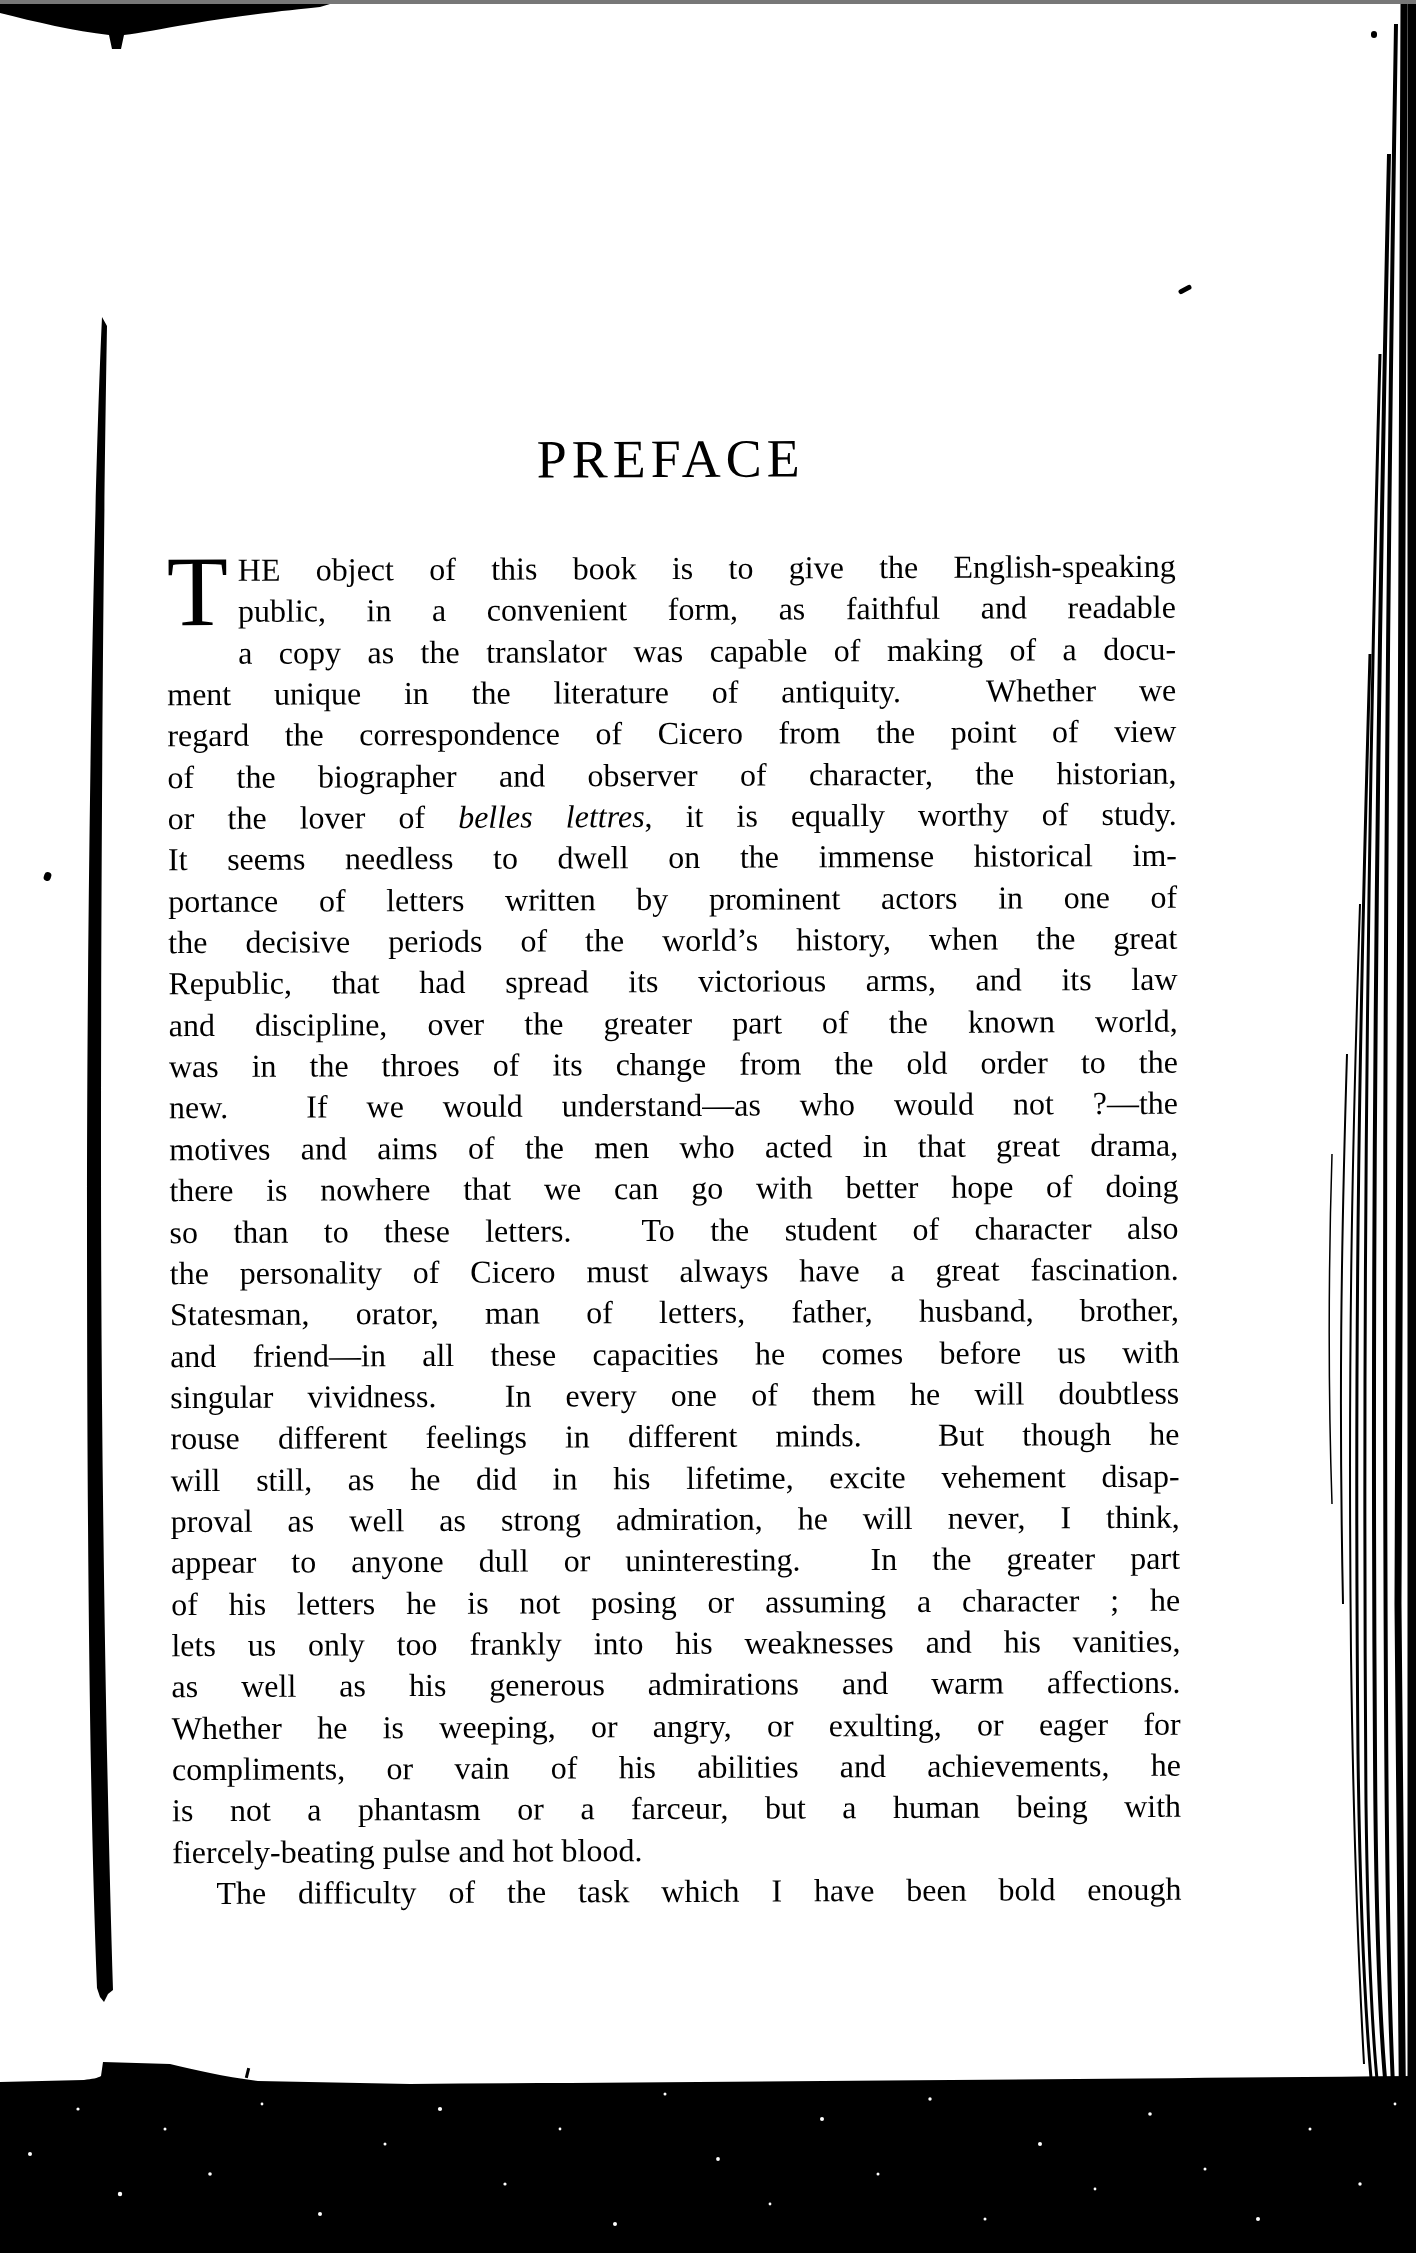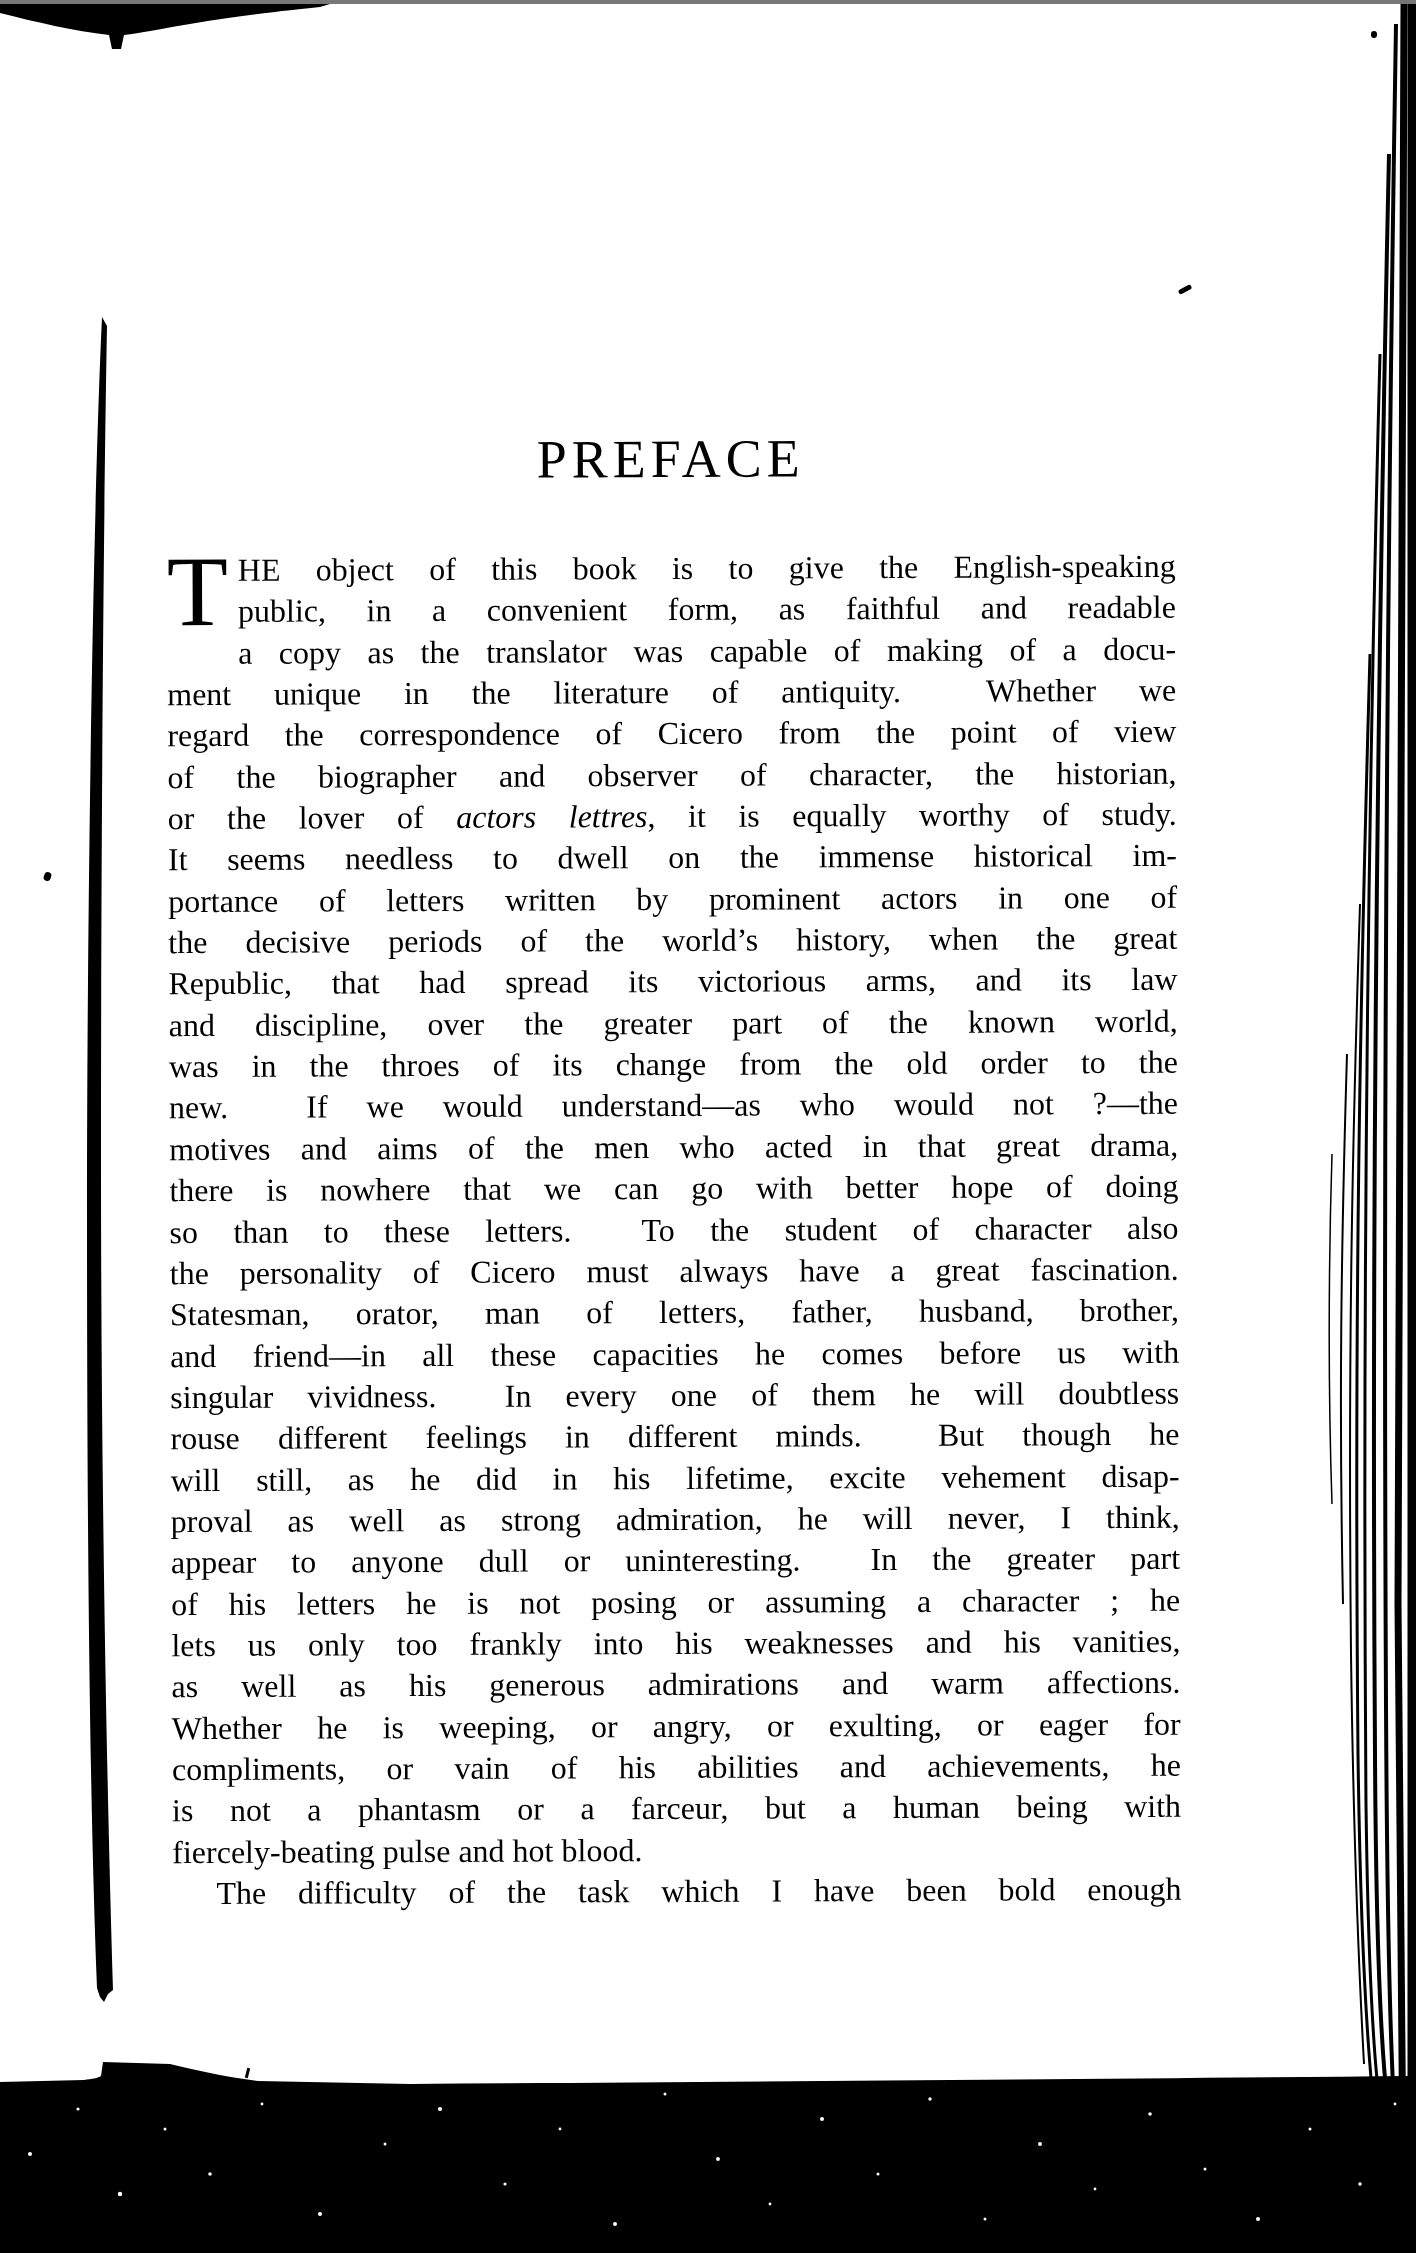--- a/index.html
+++ b/index.html
@@ -123,21 +123,21 @@
     <h1 class="title">PREFACE</h1>
     <div class="body-text" id="body-lines">
       <span class="dropcap">T</span>
 
     <div class="body-line"><span>HE object of this book is to give the English-speaking</span></div>
         <div class="body-line"><span>public, in a convenient form, as faithful and readable</span></div>
         <div class="body-line"><span>a copy as the translator was capable of making of a docu-</span></div>
         <div class="body-line"><span>ment unique in the literature of antiquity.&nbsp; Whether we</span></div>
         <div class="body-line"><span>regard the correspondence of Cicero from the point of view</span></div>
         <div class="body-line"><span>of the biographer and observer of character, the historian,</span></div>
-        <div class="body-line"><span>or the lover of </span><span class="italic">actors lettres</span><span>, it is equally worthy of study.</span></div>
+        <div class="body-line"><span>or the lover of </span><span class="italic">belles lettres</span><span>, it is equally worthy of study.</span></div>
         <div class="body-line"><span>It seems needless to dwell on the immense historical im-</span></div>
         <div class="body-line"><span>portance of letters written by prominent actors in one of</span></div>
         <div class="body-line"><span>the decisive periods of the world’s history, when the great</span></div>
         <div class="body-line"><span>Republic, that had spread its victorious arms, and its law</span></div>
         <div class="body-line"><span>and discipline, over the greater part of the known world,</span></div>
         <div class="body-line"><span>was in the throes of its change from the old order to the</span></div>
         <div class="body-line"><span>new.&nbsp; If we would understand—as who would not ?—the</span></div>
         <div class="body-line"><span>motives and aims of the men who acted in that great drama,</span></div>
         <div class="body-line"><span>there is nowhere that we can go with better hope of doing</span></div>
         <div class="body-line"><span>so than to these letters.&nbsp; To the student of character also</span></div>

